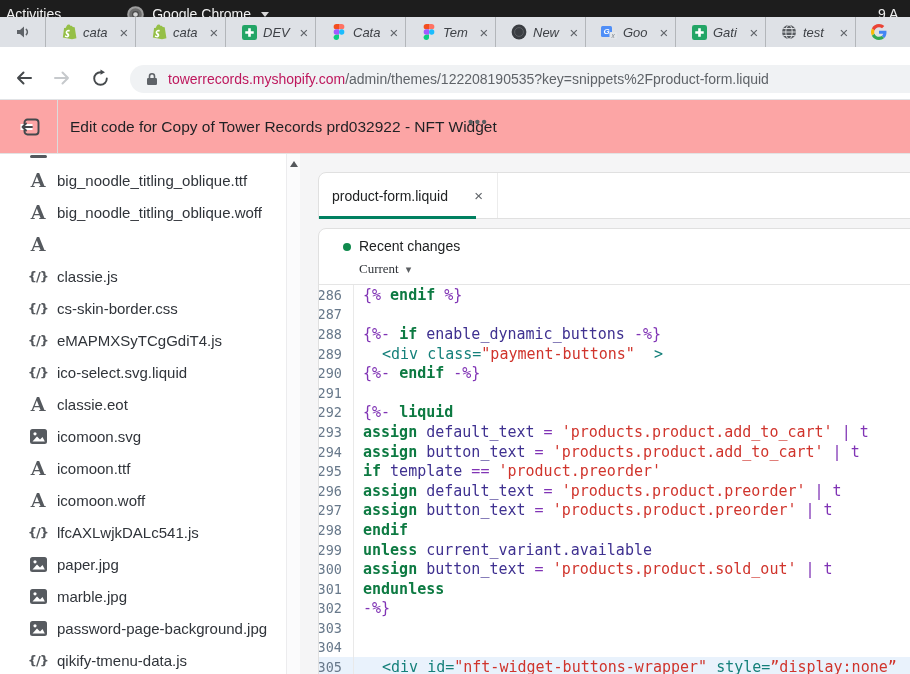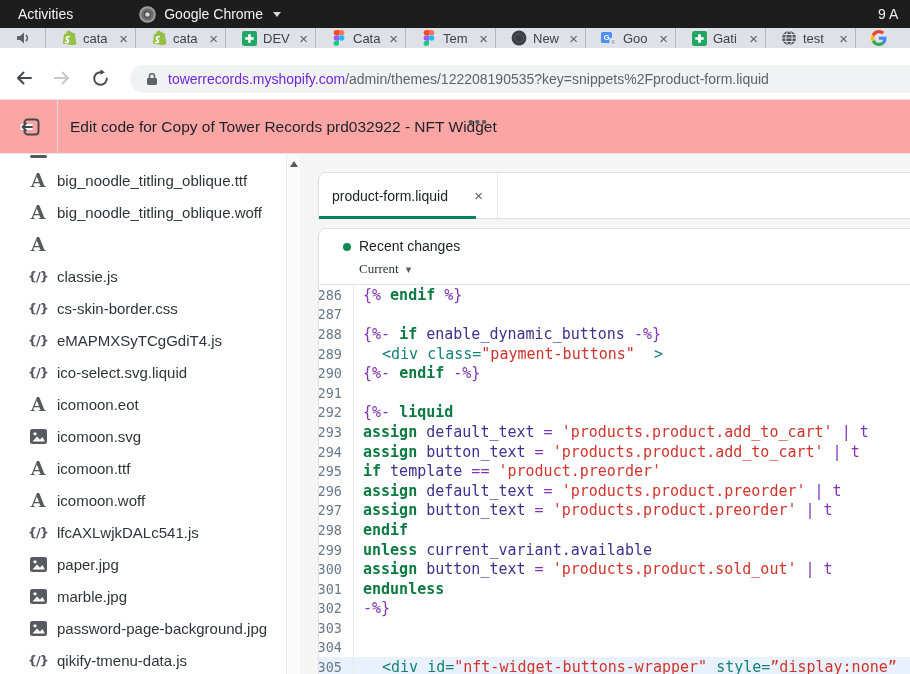--- a/index.html
+++ b/index.html
@@ -2,47 +2,47 @@
 <html style="--accent-green: #008060; --recent-dot: #108a4d; --keyword: #0d7a42; --delimiter: #8034b5; --operator: #8034b5; --variable: #3f3190; --string: #d0342c; --tag: #15807a; --gutter: #68798b; --line-highlight: #e9f2fc;"><head>
 <meta charset="utf-8">
 <style>
   html,body{margin:0;padding:0;}
   body{width:910px;height:674px;position:relative;overflow:hidden;background:#fff;
        font-family:"Liberation Sans",sans-serif;-webkit-font-smoothing:antialiased;}
 
   
   #system-bar{position:absolute;left:0;top:0;width:910px;height:28px;background:#1d1d1d;
               color:#f2f2f2;font-size:14px;display:flex;align-items:center;}
-  .sys-activities{margin-left:12px;padding:0 6px;}
+  .sys-activities{padding:0 6px;}
   .sys-appmenu{display:flex;align-items:center;gap:8px;margin-left:60px;}
   .sys-caret{width:0;height:0;border-left:4px solid transparent;border-right:4px solid transparent;
              border-top:5px solid #d8d8d8;margin-left:2px;}
   .sys-clock{position:absolute;right:0;top:0;height:28px;display:flex;align-items:center;
              width:32px;overflow:hidden;color:#ececec;}
 
   
-  #tab-strip{position:absolute;left:0;top:28px;width:910px;height:20px;background:#dee1e6;
-             display:flex;overflow:hidden;}
+  #tab-strip{position:absolute;left:0;top:17px;width:910px;height:30px;background:#dee1e6;
+             display:flex;overflow:hidden;font-style:italic;}
   .speaker-zone{width:45px;min-width:45px;display:flex;align-items:center;justify-content:center;}
   .btab{width:90px;min-width:90px;box-sizing:border-box;border-left:1px solid #b3b6ba;
         display:flex;align-items:center;padding:0 7px 0 15px;gap:6px;cursor:default;}
   .btab-label{font-size:13px;color:#3f4247;white-space:nowrap;overflow:hidden;flex:1;}
   .btab-close{font-size:15px;color:#5f6368;line-height:1;}
   .favicon{width:16px;height:16px;min-width:16px;display:inline-flex;align-items:center;justify-content:center;}
 
   
   #address-row{position:absolute;left:0;top:58px;width:910px;height:41px;background:#fff;
                border-bottom:1px solid #e1e3e6;}
   .nav-ico{position:absolute;top:10px;}
   #back-btn{left:14px;} #fwd-btn{left:52px;} #reload-btn{left:91px;top:11px;}
   .omnibox{position:absolute;left:130px;top:7px;width:800px;height:28px;border-radius:14px;
            background:#f0f2f4;display:flex;align-items:center;padding-left:16px;box-sizing:border-box;}
   .omni-lock{margin-right:10px;display:flex;}
   .omni-text{font-size:14px;white-space:nowrap;}
-  .omni-domain{color:#6d28d9;} .omni-path{color:#5f6368;}
+  .omni-domain{color:#be185d;} .omni-path{color:#5f6368;}
 
   
   #app-header{position:absolute;left:0;top:100px;width:910px;height:53px;background:#fca5a5;
               border-bottom:1px solid #e3e3e3;}
   #exit-btn{position:absolute;left:20px;top:16px;}
   .hdr-divider{position:absolute;left:57px;top:0;width:1px;height:53px;background:#dcdcdc;}
   .hdr-title{position:absolute;left:70px;top:18px;font-size:15.5px;color:#1f2124;}
   .hdr-more{position:absolute;left:468px;top:13px;font-size:15px;color:#5c5f62;
             letter-spacing:1.5px;font-weight:bold;}
 
@@ -319,21 +319,21 @@
       <div class="file-row">
         <span class="file-ico">
           <span class="glyphC">{/}</span>
         </span>
         <span class="file-label">ico-select.svg.liquid</span>
       </div>
       <div class="file-row">
         <span class="file-ico">
           <span class="glyphA">A</span>
         </span>
-        <span class="file-label">icomoon.eot</span>
+        <span class="file-label">classie.eot</span>
       </div>
       <div class="file-row">
         <span class="file-ico">
           <svg width="17" height="15" viewBox="0 0 17 15">
             <rect width="17" height="15" rx="2.5" fill="#575b60"></rect>
             <circle cx="5" cy="4.8" r="1.6" fill="#fff"></circle>
             <path d="M2.5 12.5 7 7.5l3 3L12.5 8l2.3 4.5Z" fill="#fff"></path>
           </svg>
         </span>
         <span class="file-label">icomoon.svg</span>

